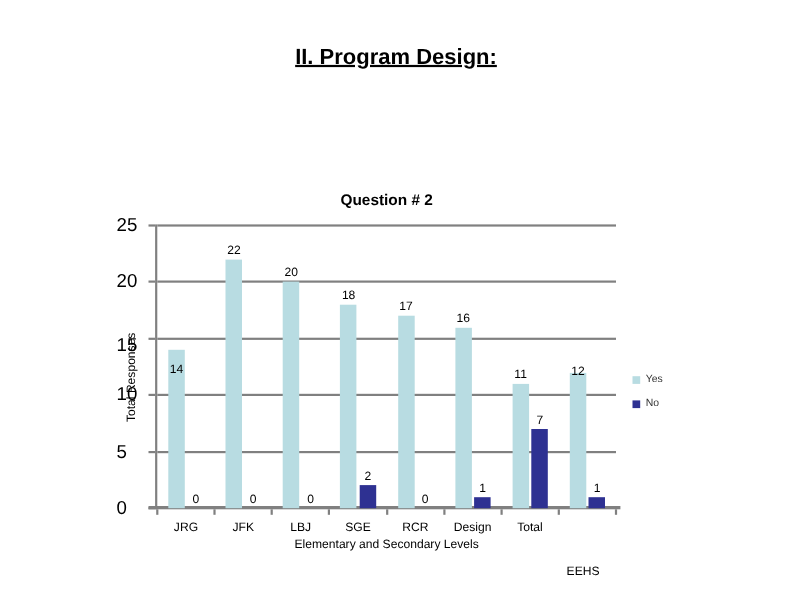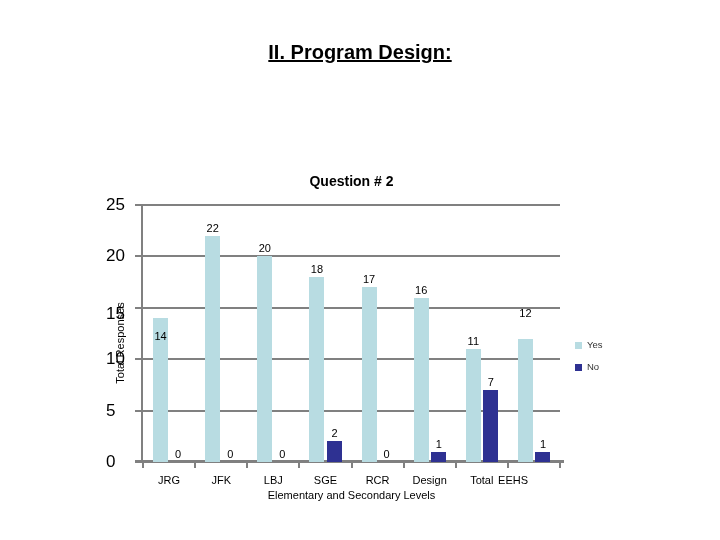--- a/index.html
+++ b/index.html
@@ -114,24 +114,24 @@
         <div class="value-label" style="left: 406.188px; top: 283.52px;">16</div>
         <div class="bar" style="left: 431.188px; top: 451.72px; height: 10.28px; background: rgb(46, 49, 146);"></div>
         <div class="value-label" style="left: 423.688px; top: 437.72px;">1</div>
         <div class="cat-label" style="left: 403.625px; width: 52.125px;">Design</div>
         <div class="bar" style="left: 465.812px; top: 348.92px; height: 113.08px; background: rgb(184, 220, 226);"></div>
         <div class="value-label" style="left: 458.312px; top: 334.92px;">11</div>
         <div class="bar" style="left: 483.312px; top: 390.04px; height: 71.96px; background: rgb(46, 49, 146);"></div>
         <div class="value-label" style="left: 475.812px; top: 376.04px;">7</div>
         <div class="cat-label" style="left: 455.75px; width: 52.125px;">Total</div>
         <div class="bar" style="left: 517.938px; top: 338.64px; height: 123.36px; background: rgb(184, 220, 226);"></div>
-        <div class="value-label" style="left: 510.438px; top: 307px;">12</div>
+        <div class="value-label" style="left: 510.438px; top: 332px;">12</div>
         <div class="bar" style="left: 535.438px; top: 451.72px; height: 10.28px; background: rgb(46, 49, 146);"></div>
         <div class="value-label" style="left: 527.938px; top: 437.72px;">1</div>
-        <div class="cat-label" style="left: 487px; width: 52.125px;">EEHS</div>
+        <div class="cat-label" style="left: 504px; width: 52.125px; margin-top: 40px;">EEHS</div>
       </div>
     <div class="xlabel">Elementary and Secondary Levels</div>
     <div id="legend">
         <div class="legend-row" style="top: 339px; justify-content: flex-end;">
           <span class="legend-marker" style="background: rgb(184, 220, 226);"></span>
           <span class="legend-text">Yes</span>
         </div>
         <div class="legend-row" style="top: 361px;">
           <span class="legend-marker" style="background: rgb(46, 49, 146);"></span>
           <span class="legend-text">No</span>

